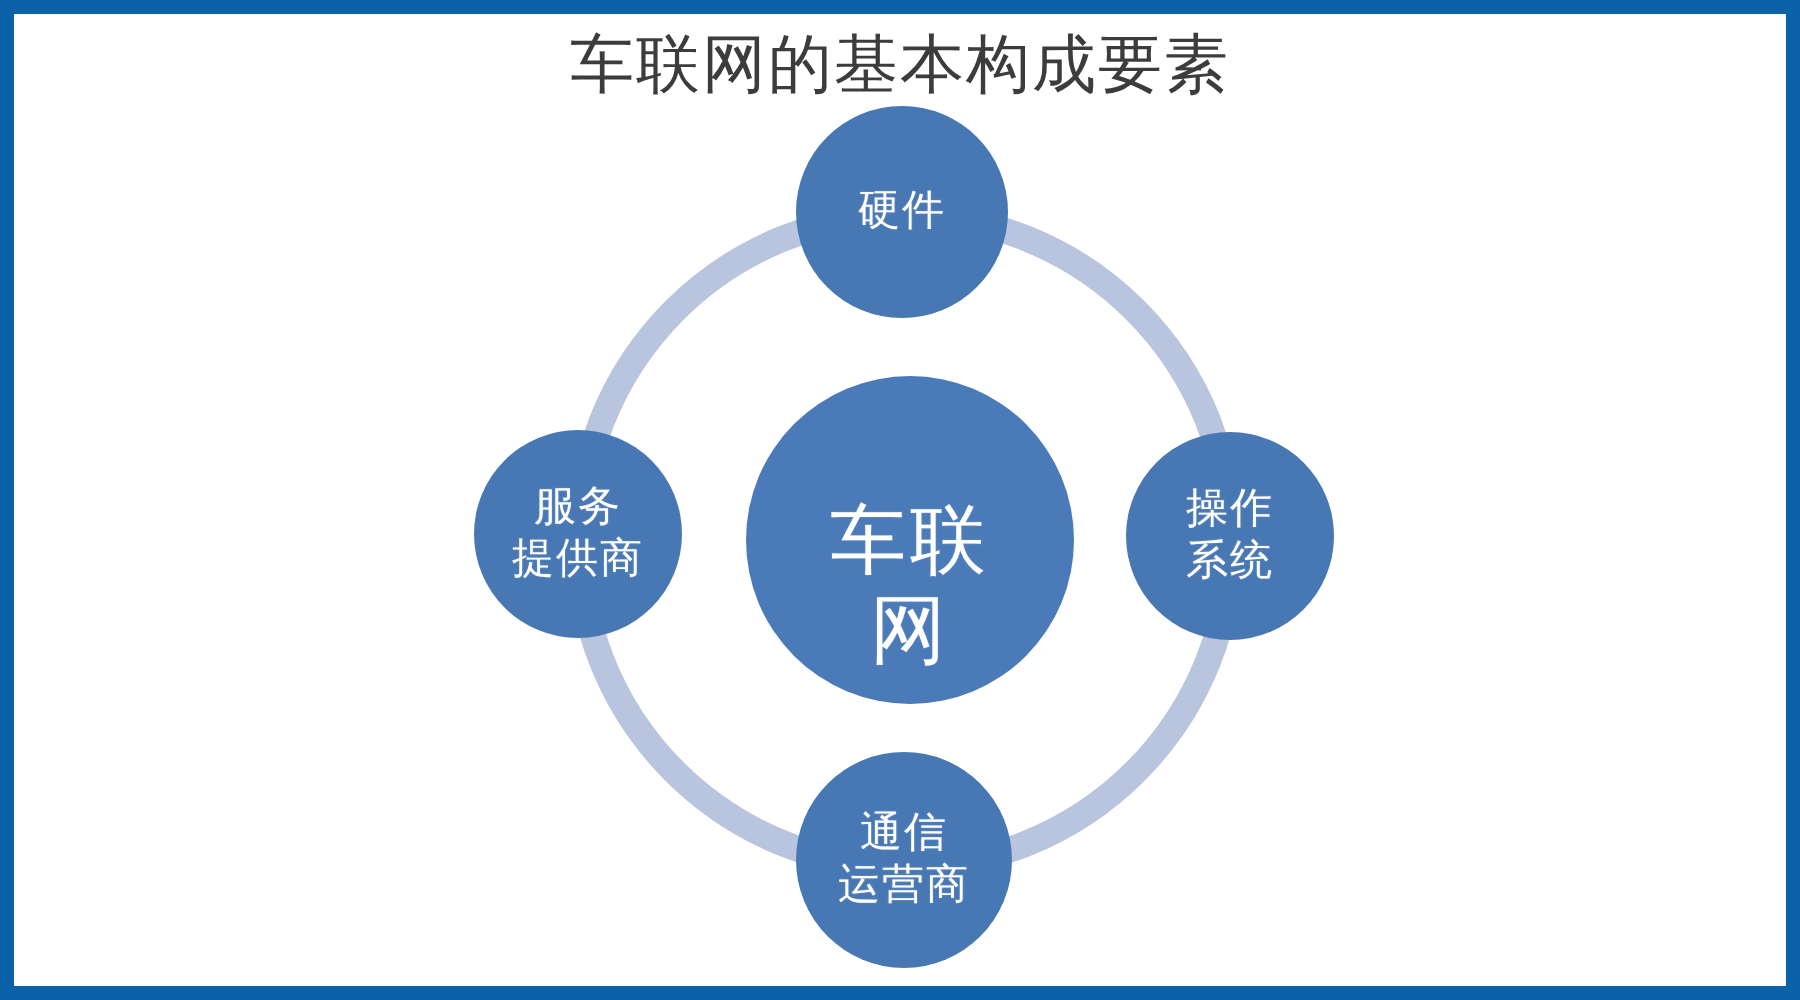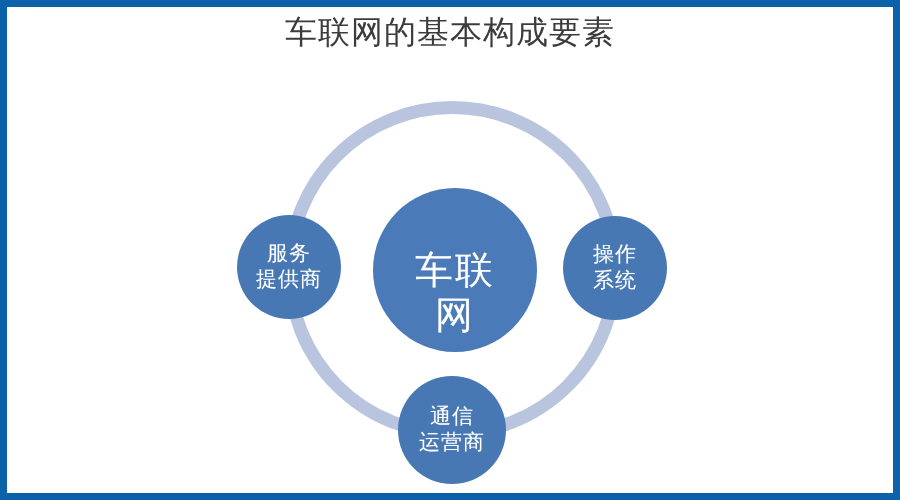--- a/index.html
+++ b/index.html
@@ -93,20 +93,23 @@
 <body>
 
 <div id="canvas" style="background: rgb(255, 255, 255);">
 
   <div id="title" style="color: rgb(60, 60, 60);">车联网的基本构成要素</div>
 
   <div id="diagram">
 
     <div class="ring" id="ring" style="left: 282.5px; top: 100.5px; width: 339px; height: 339px; border: 13px solid rgb(185, 196, 222);"></div>
 
+    <div class="node node-sat" id="node-top" style="left: 398px; top: 53px; width: 106px; height: 106px; background: rgb(72, 120, 180);">
+      <span class="lbl">硬件</span>
+    </div>
 
     <div class="node node-sat" id="node-right" style="left: 563px; top: 216px; width: 104px; height: 104px; background: rgb(72, 120, 180); text-align: center;">
       <span class="lbl">操作
 系统</span>
     </div>
 
     <div class="node node-sat" id="node-bottom" style="left: 398px; top: 376px; width: 108px; height: 108px; background: rgb(72, 120, 180); text-align: center;">
       <span class="lbl">通信
 运营商</span>
     </div>

